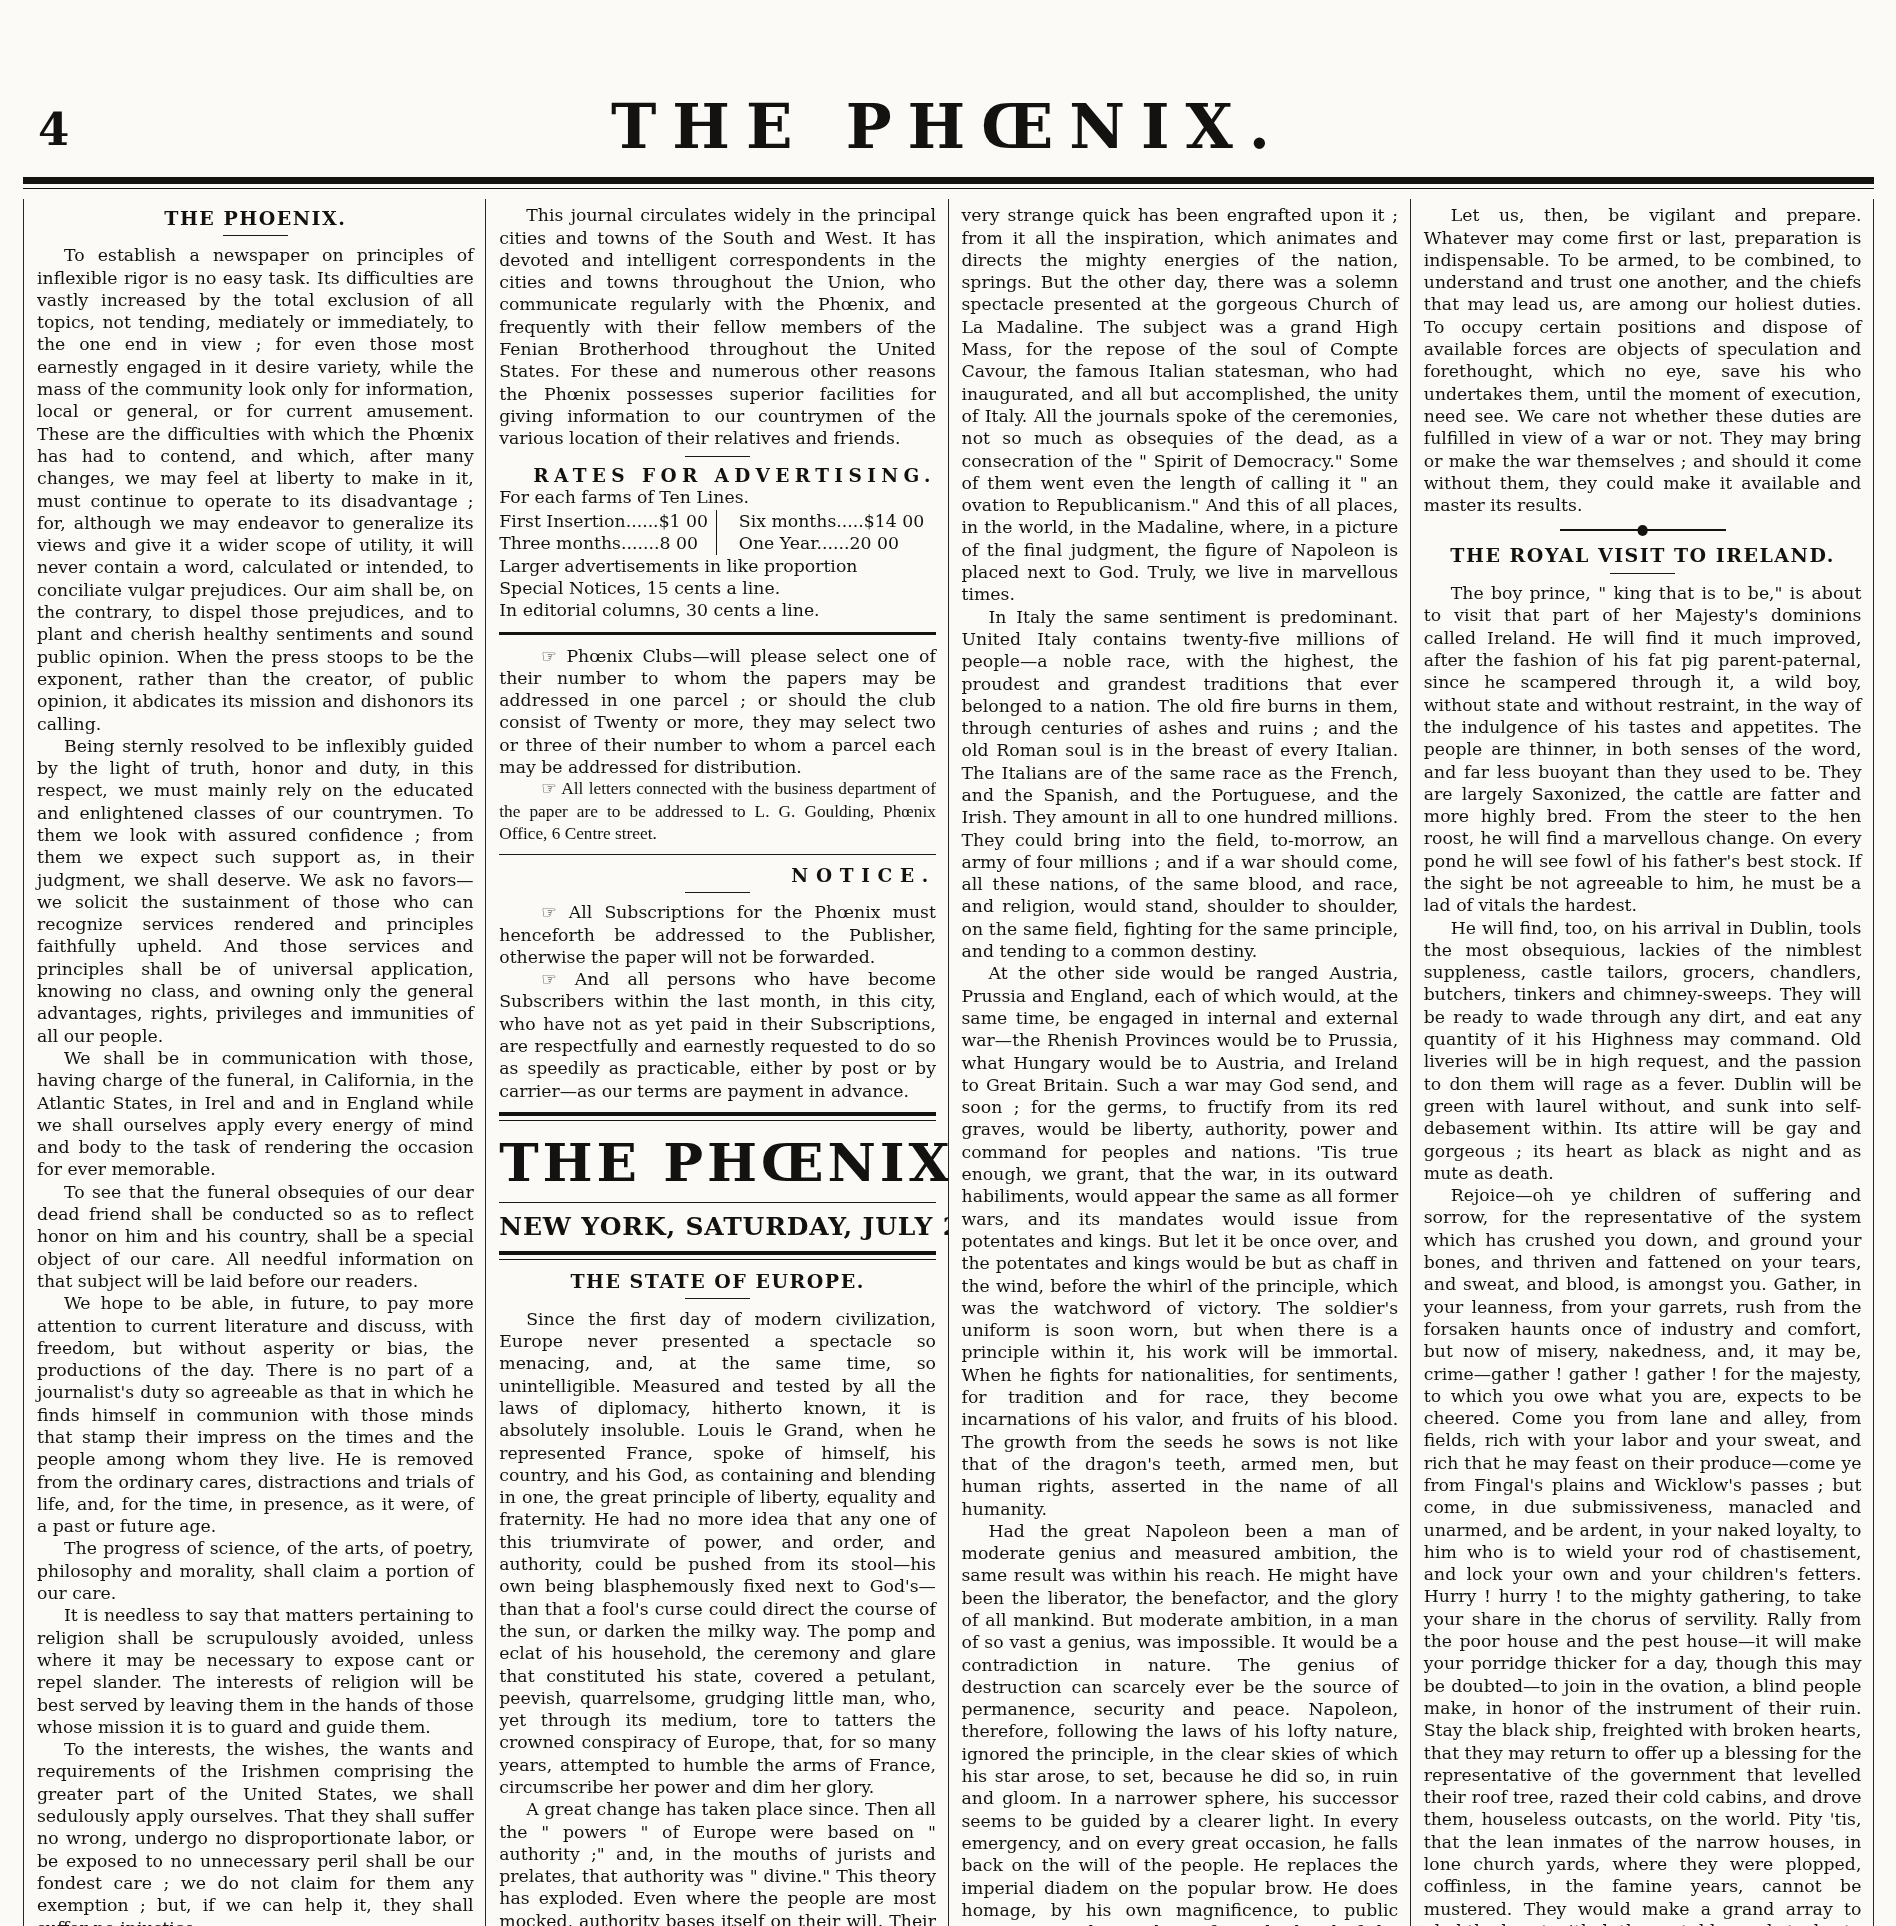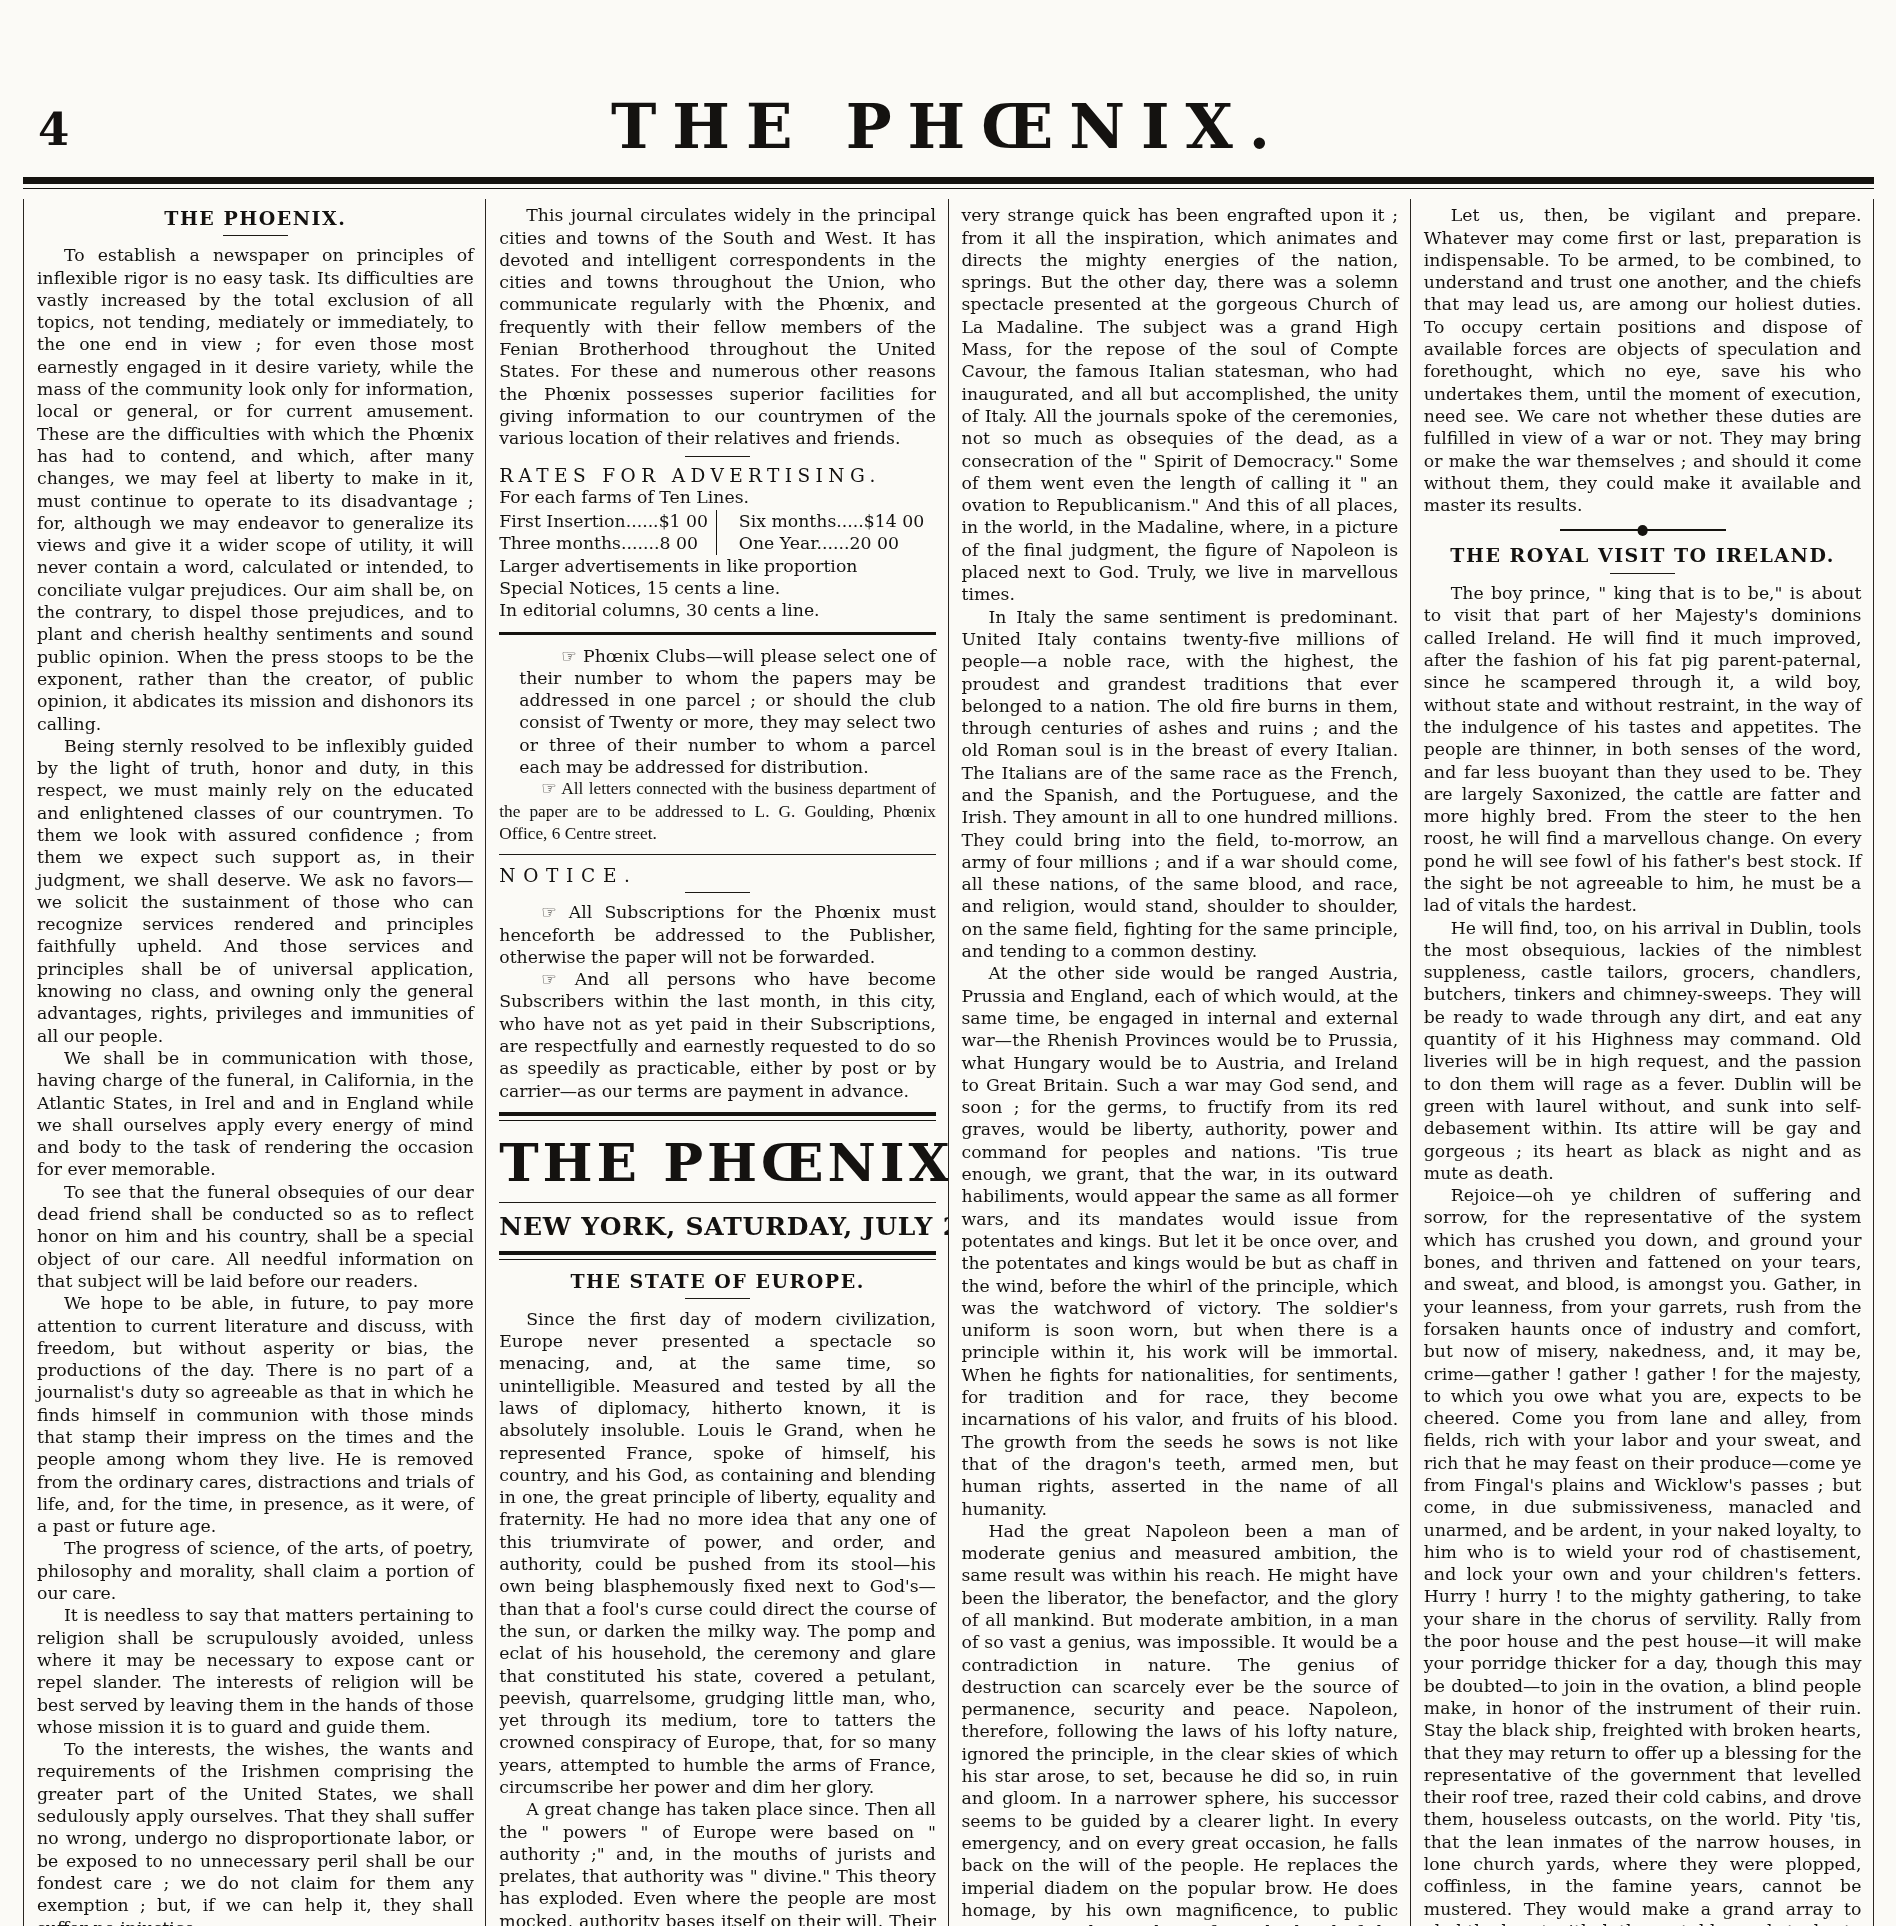--- a/index.html
+++ b/index.html
@@ -28,21 +28,21 @@
   .col{border-right:1.5px solid #2a2621;padding:5.4px 11.6px 0 13px;overflow:hidden;}
   .col:last-child{border-right:none;}
   
   p.par{margin:0;font-size:17.3px;line-height:22.3px;text-align:justify;text-indent:27px;}
   p.noindent{text-indent:0;}
   .center{text-align:center;}
   .col-head{
     margin:2.3px 0 0 0;text-align:center;font-size:19px;font-weight:bold;letter-spacing:1.5px;
   }
   .sub-head{
-    margin:5.4px 0 0 0;text-align:left;font-size:18.5px;font-weight:normal;letter-spacing:7.7px;
+    margin:5.4px 0 0 0;text-align:right;font-size:18.5px;font-weight:bold;letter-spacing:7.7px;
   }
   .rates-head{letter-spacing:5.4px;}
   .rule-short{width:65px;border-top:1.5px solid #1c1914;margin:6.2px auto 8.5px;}
   .rule-thin{border-top:1.5px solid #1c1914;margin:9.2px 0;}
   .rule-heavy{border-top:3.5px solid #15130f;margin:10px 0;}
   .rule-double{border-top:4.6px solid #15130f;border-bottom:1.5px solid #15130f;height:3.9px;margin:10px 0;}
   
   .rate-table{display:flex;font-size:17.3px;line-height:22.3px;margin-top:1.5px;}
   .rate-col{flex:1;}
   .rate-col.right{border-left:1.5px solid #15130f;padding-left:22px;margin-left:7.7px;}
@@ -107,21 +107,21 @@
           <div class="rate-row">
             <span>One Year......</span>
             <span>20 00</span>
           </div>
         </div>
       </div>
       <p class="par noindent">Larger advertisements in like proportion</p>
       <p class="par noindent">Special Notices, 15 cents a line.</p>
       <p class="par noindent">In editorial columns, 30 cents a line.</p>
       <div class="rule-heavy"></div>
-      <p class="par" style="text-indent:42px;margin-left:20px;">☞ Phœnix Clubs—will please select one of their number to whom the papers may be addressed in one parcel ; or should the club consist of Twenty or more, they may select two or three of their number to whom a parcel each may be addressed for distribution.</p>
+      <p class="par" style="text-indent:42px;">☞ Phœnix Clubs—will please select one of their number to whom the papers may be addressed in one parcel ; or should the club consist of Twenty or more, they may select two or three of their number to whom a parcel each may be addressed for distribution.</p>
       <p class="par" style="text-indent:42px;font-family:Liberation Serif, serif;">☞ All letters connected with the business department of the paper are to be addressed to L. G. Goulding, Phœnix Office, 6 Centre street.</p>
       <div class="rule-thin"></div>
       <h3 class="sub-head">NOTICE.</h3>
       <div class="rule-short"></div>
       <p class="par" style="text-indent:42px;">☞ All Subscriptions for the Phœnix must henceforth be addressed to the Publisher, otherwise the paper will not be forwarded.</p>
       <p class="par" style="text-indent:42px;">☞ And all persons who have become Subscribers within the last month, in this city, who have not as yet paid in their Subscriptions, are respectfully and earnestly requested to do so as speedily as practicable, either by post or by carrier—as our terms are payment in advance.</p>
       <div class="rule-double"></div>
       <h2 class="masthead2">THE PHŒNIX.</h2>
       <div class="rule-thin"></div>
       <div class="dateline">NEW YORK, SATURDAY, JULY 20, 1861.</div>

